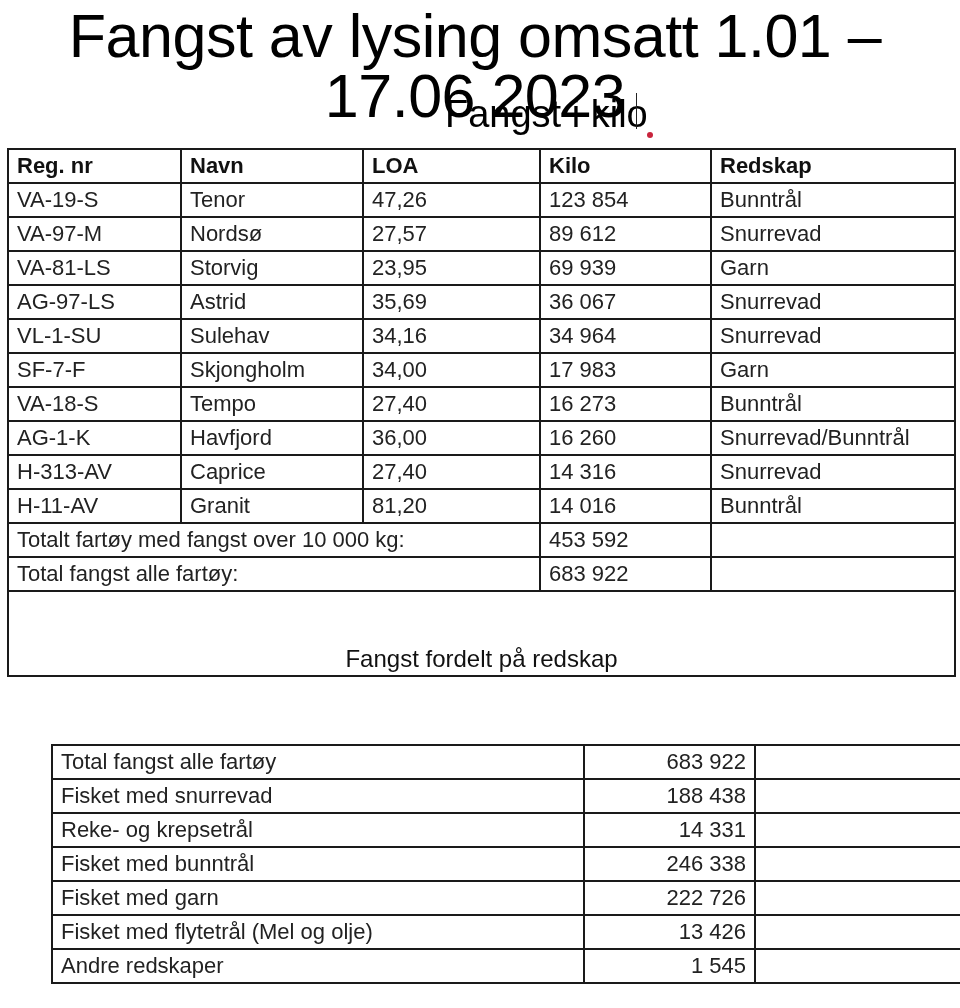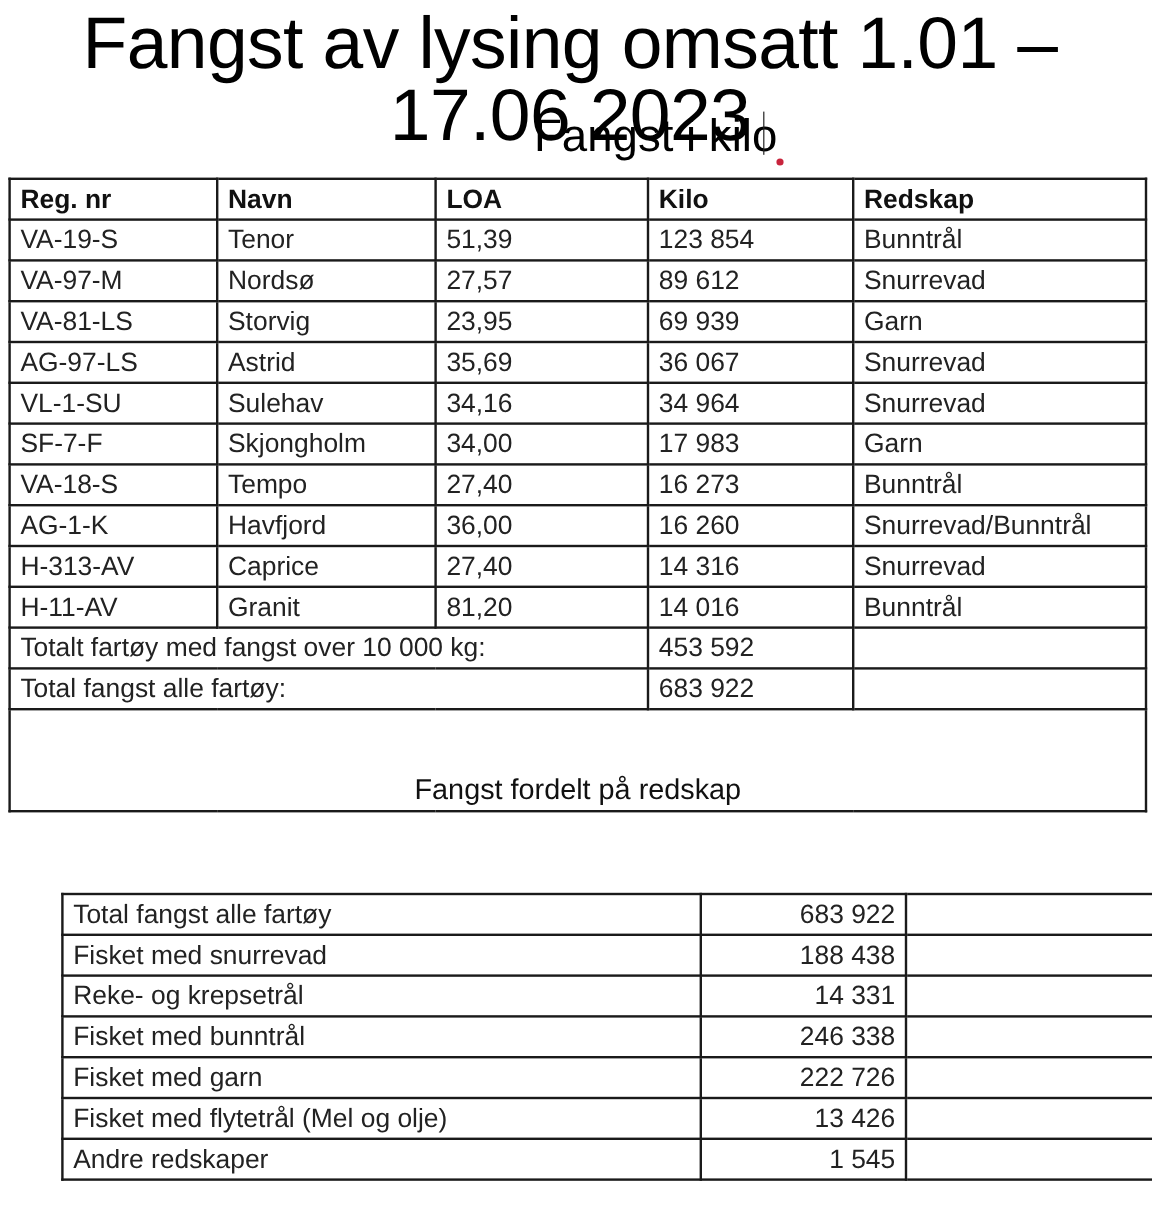--- a/index.html
+++ b/index.html
@@ -44,21 +44,21 @@
       <th>Navn</th>
       <th>LOA</th>
       <th>Kilo</th>
       <th>Redskap</th>
     </tr>
   </thead>
   <tbody id="catch-body">
       <tr>
         <td>VA-19-S</td>
         <td>Tenor</td>
-        <td>51,39</td>
+        <td>47,26</td>
         <td>123 854</td>
         <td>Bunntrål</td>
       </tr>
       <tr>
         <td>VA-97-M</td>
         <td>Nordsø</td>
         <td>27,57</td>
         <td>89 612</td>
         <td>Snurrevad</td>
       </tr>

